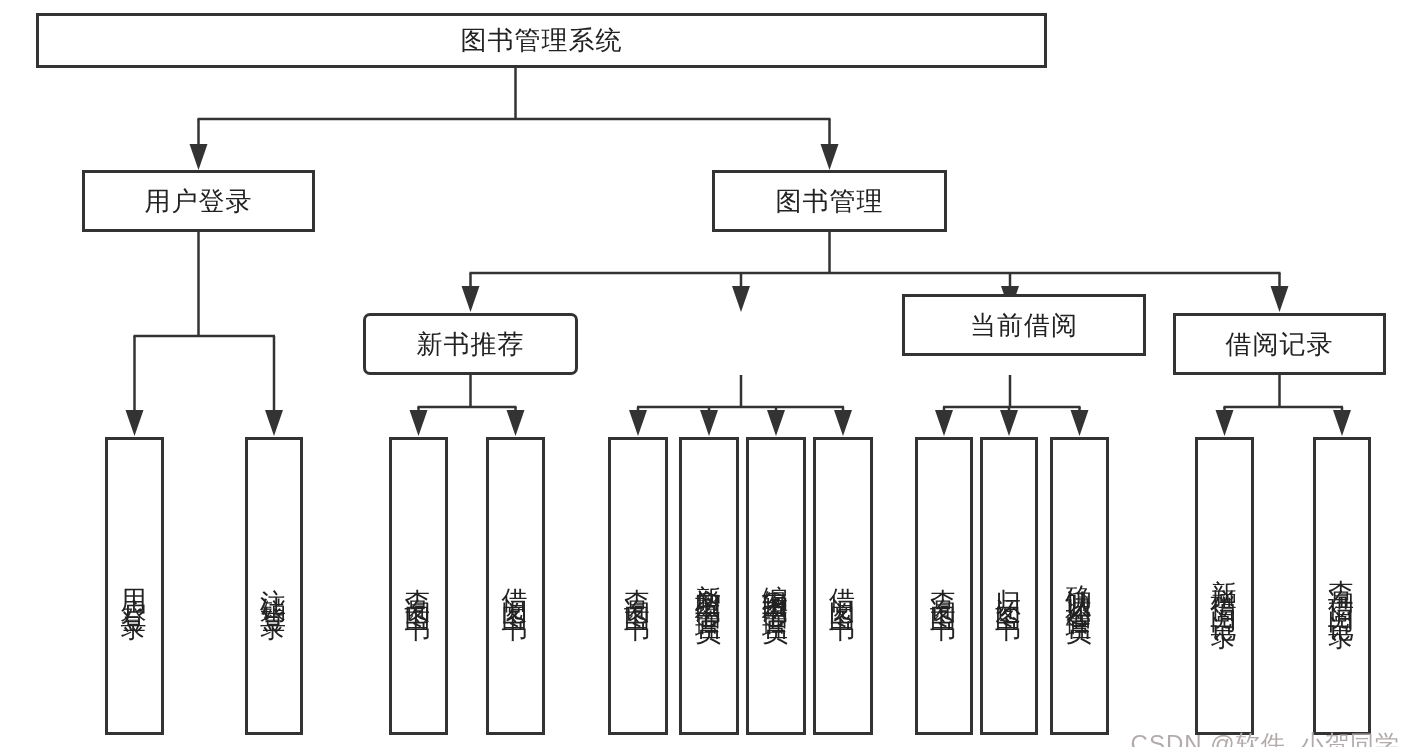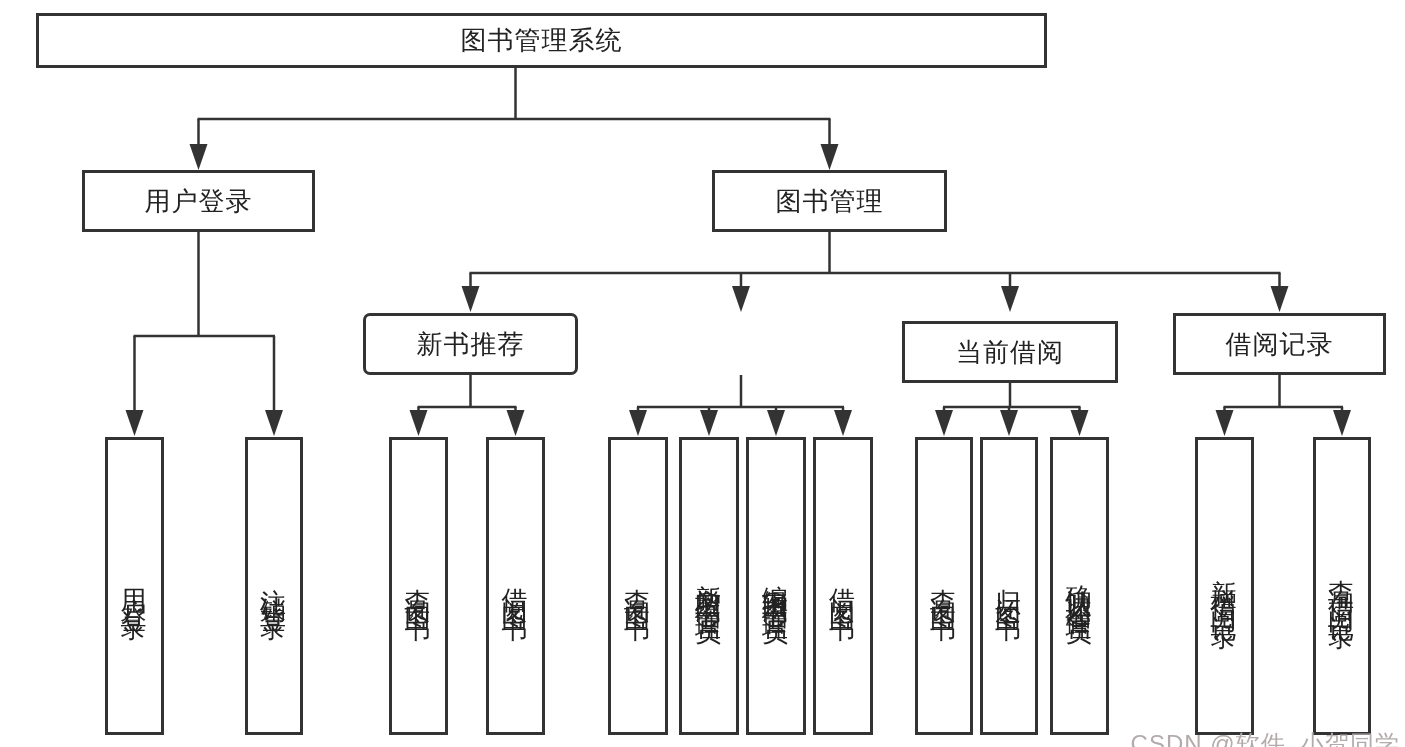--- a/index.html
+++ b/index.html
@@ -29,21 +29,21 @@
   .hbox {
     font-size: 26px;
     letter-spacing: 1px;
     height: 62px;
   }
   .root  { left: 10px;   top: 13px;  width: 1011px; height: 55px; margin-left: 26px; }
   .b0    { left: 82px;   top: 170px; width: 233px; }
   .b1    { left: 712px;  top: 170px; width: 235px; align-items: center; }
   .g0    { left: 363px;  top: 313px; width: 215px; border-radius: 7px; }
   .g1    { left: 634px;  top: 313px; width: 214px; }
-  .g2    { left: 902px;  top: 321px; width: 216px; }
+  .g2    { left: 902px;  top: 294px; width: 244px; }
   .g3    { left: 1173px; top: 313px; width: 213px; }
   .leaf {
     top: 437px;
     height: 298px;
   }
   .vtext {
     writing-mode: vertical-rl;
     text-orientation: mixed;
     font-size: 26px;
     letter-spacing: 9px;

